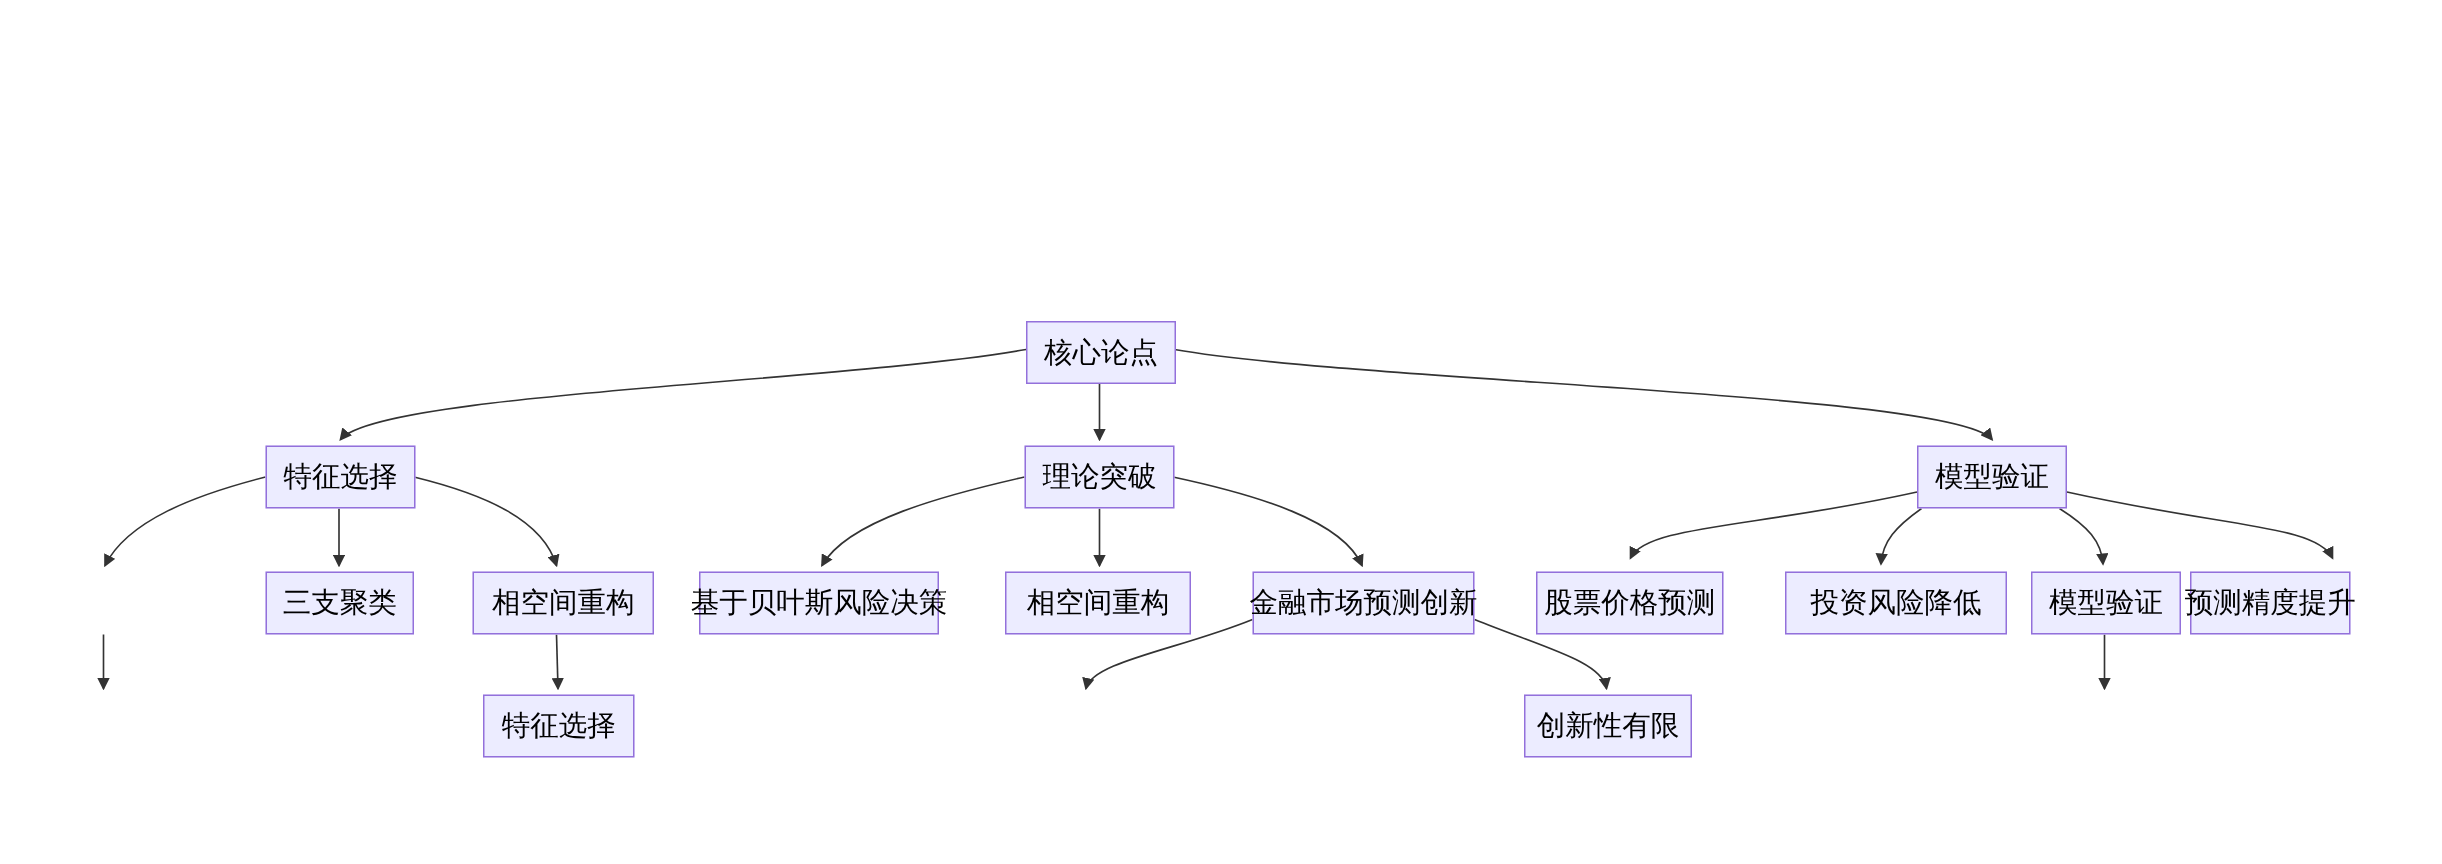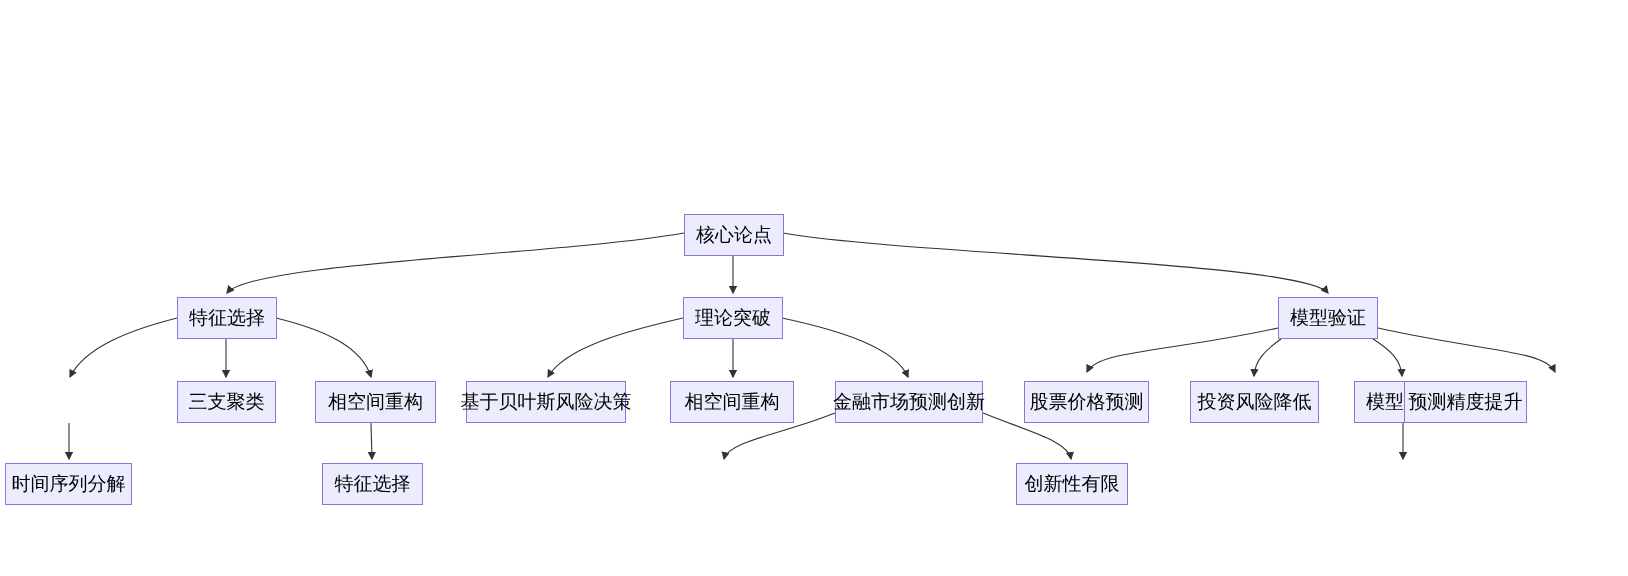--- a/index.html
+++ b/index.html
@@ -78,21 +78,20 @@
   <div class="node" style="left:177px; top:297px; width:100px">特征选择</div>
   <div class="node" style="left:683px; top:297px; width:100px">理论突破</div>
   <div class="node" style="left:1278px; top:297px; width:100px">模型验证</div>
 
   <div class="node" style="left:177px; top:381px; width:99px">三支聚类</div>
   <div class="node" style="left:315px; top:381px; width:121px">相空间重构</div>
   <div class="node" style="left:466px; top:381px; width:160px">基于贝叶斯风险决策</div>
   <div class="node" style="left:670px; top:381px; width:124px">相空间重构</div>
   <div class="node" style="left:835px; top:381px; width:148px">金融市场预测创新</div>
   <div class="node" style="left:1024px; top:381px; width:125px">股票价格预测</div>
-  <div class="node" style="left:1190px; top:381px; width:129px">投资风险降低</div>
+  <div class="node" style="left:1190px; top:381px; width:148px">投资风险降低</div>
   <div class="node" style="left:1354px; top:381px; width:100px">模型验证</div>
-  <div class="node" style="left:1404px; top:381px; width:123px">预测精度提升</div>
+  <div class="node" style="left:1460px; top:381px; width:107px">预测精度提升</div>
 
-  <div class="node" style="left:5px; top:463px; width:127px">时间序列分解</div>
   <div class="node" style="left:322px; top:463px; width:101px">特征选择</div>
   <div class="node" style="left:1016px; top:463px; width:112px">创新性有限</div>
 
 </div>
 
 </body></html>

